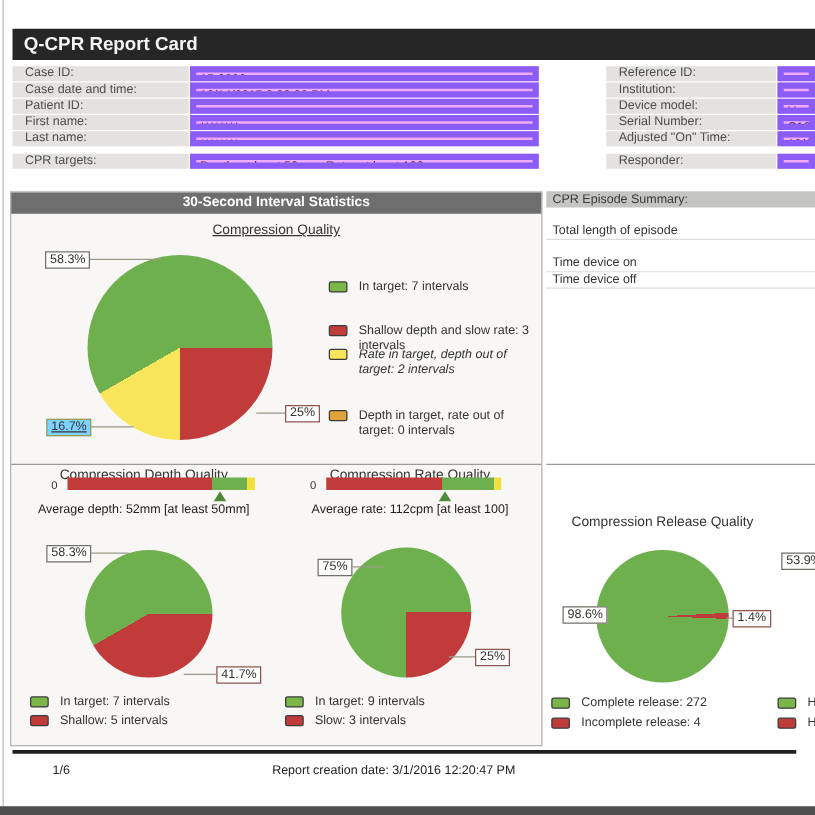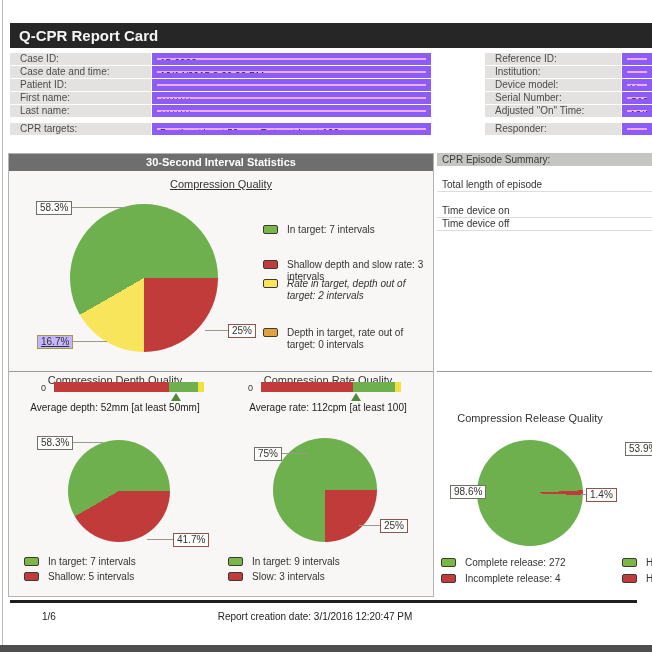--- a/index.html
+++ b/index.html
@@ -23,21 +23,21 @@
     font-size:11px;font-weight:bold;text-align:center;line-height:17px;}
   .chart-title{font-size:11px;color:#333;text-align:center;white-space:nowrap;}
   .pie{border-radius:50%;}
   .pie-quality{background:conic-gradient(from 90deg,var(--red) 0 25%,var(--yellow) 25% 41.7%,var(--green) 41.7% 100%);}
   .pie-depth{background:conic-gradient(from 90deg,var(--red) 0 41.7%,var(--green) 41.7% 100%);}
   .pie-rate{background:conic-gradient(from 90deg,var(--red) 0 25%,var(--green) 25% 100%);}
   .pie-release{background:conic-gradient(from 87deg,var(--red) 0 1.5%,var(--green) 1.5% 100%);}
   .plabel{background:#fdfdfb;border:1px solid #70706a;color:#333;font-size:10px;line-height:12px;height:12px;
     padding:0 3px;white-space:nowrap;}
   .pl-r{border-color:#8d5450;}
-  .pl-y{border-color:#a09a50;background:#c4b5fd;text-decoration:underline;}
+  .pl-y{border-color:#a09a50;background:#7dd3fc;text-decoration:underline;}
   .leader{background:#9a9a8a;height:1px;}
   .legend-row{display:flex;align-items:flex-start;}
   .chip{width:13px;height:7px;border:1px solid #3a3a3a;border-radius:2px;flex:0 0 auto;margin-top:1px;}
   .chip-g{background:#7ab648;} .chip-r{background:var(--red);} .chip-y{background:var(--yellow);} .chip-o{background:var(--orange);}
   .legend-text{font-size:10px;color:#333;margin-left:9px;line-height:12px;}
   .gauge{height:10px;}
   .gauge-depth{background:linear-gradient(90deg,var(--red) 0 77%,var(--green) 77% 96%,var(--yellowtip) 96% 100%);}
   .gauge-rate{background:linear-gradient(90deg,var(--red) 0 66%,var(--green) 66% 96%,var(--yellowtip) 96% 100%);}
   .gauge-zero{font-size:9px;color:#333;line-height:10px;}
   .tri{width:0;height:0;border-left:5px solid transparent;border-right:5px solid transparent;border-bottom:8px solid #4e8a3a;}

